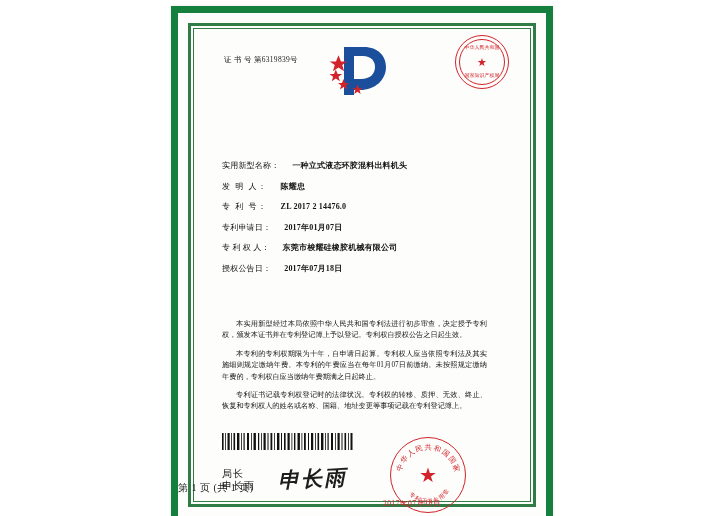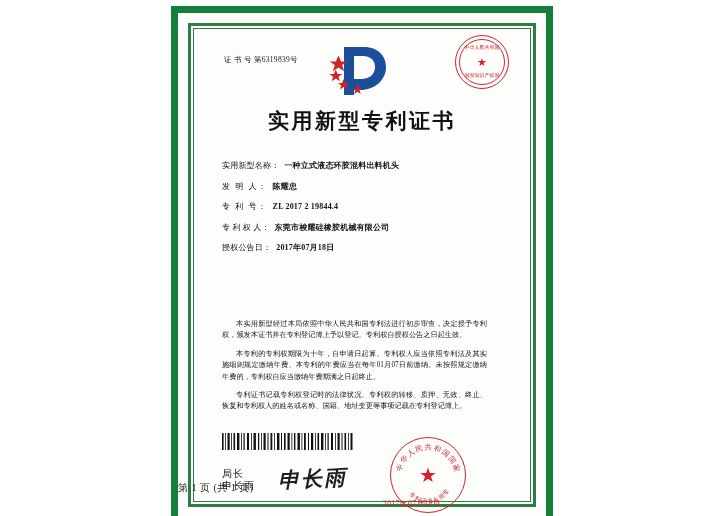--- a/index.html
+++ b/index.html
@@ -85,20 +85,21 @@
     top: 147px;
     width: 285px;
   }
   .field-row {
     display: flex;
     align-items: baseline;
     margin-bottom: 9.5px;
     font-size: 8px;
     color: #121212;
     white-space: nowrap;
+    gap: 8px;
   }
   .field-label {
     flex: 0 0 auto;
     letter-spacing: 0.2px;
   }
   .field-label.wide {
     letter-spacing: 1.6px;
   }
   .field-value {
     margin-left: 5px;
@@ -238,34 +239,37 @@
       <g transform="translate(152,4)">
         <path d="M14 4 L34 4 C48 4 56 13 56 24 C56 37 45 47 30 47 L24 47 L24 52 L14 52 Z" fill="#1b4f9c"></path>
         <path d="M24 13 L33 13 C41 13 45 18 45 24 C45 31 40 36 31 36 L24 36 Z" fill="#fdfdfb"></path>
         <polygon points="4,10 8,20 18,20 10,26 13,36 4,30 -5,36 -2,26 -10,20 0,20" fill="#d2232a" transform="translate(6,6) scale(0.62)"></polygon>
         <polygon points="4,10 8,20 18,20 10,26 13,36 4,30 -5,36 -2,26 -10,20 0,20" fill="#d2232a" transform="translate(4,22) scale(0.45)"></polygon>
         <polygon points="4,10 8,20 18,20 10,26 13,36 4,30 -5,36 -2,26 -10,20 0,20" fill="#d2232a" transform="translate(12,32) scale(0.40)"></polygon>
         <polygon points="4,10 8,20 18,20 10,26 13,36 4,30 -5,36 -2,26 -10,20 0,20" fill="#d2232a" transform="translate(26,38) scale(0.36)"></polygon>
       </g>
     </svg>
 
-    <div class="doc-title">实用新型专利证书</div>
 
     <div class="fields">
       <div class="field-row">
         <span class="field-label">实用新型名称：</span>
         <span class="field-value">一种立式液态环胶混料出料机头</span>
       </div>
       <div class="field-row">
         <span class="field-label wide">发 明 人：</span>
         <span class="field-value">陈耀忠</span>
       </div>
       <div class="field-row">
         <span class="field-label wide">专 利 号：</span>
-        <span class="field-value">ZL 2017 2 19844.4</span>
+        <span class="field-value">ZL 2017 2 14476.0</span>
+      </div>
+      <div class="field-row">
+        <span class="field-label">专利申请日：</span>
+        <span class="field-value">2017年01月07日</span>
       </div>
       <div class="field-row">
         <span class="field-label">专 利 权 人：</span>
         <span class="field-value">东莞市梭耀硅橡胶机械有限公司</span>
       </div>
       <div class="field-row">
         <span class="field-label">授权公告日：</span>
         <span class="field-value">2017年07月18日</span>
       </div>
     </div>

